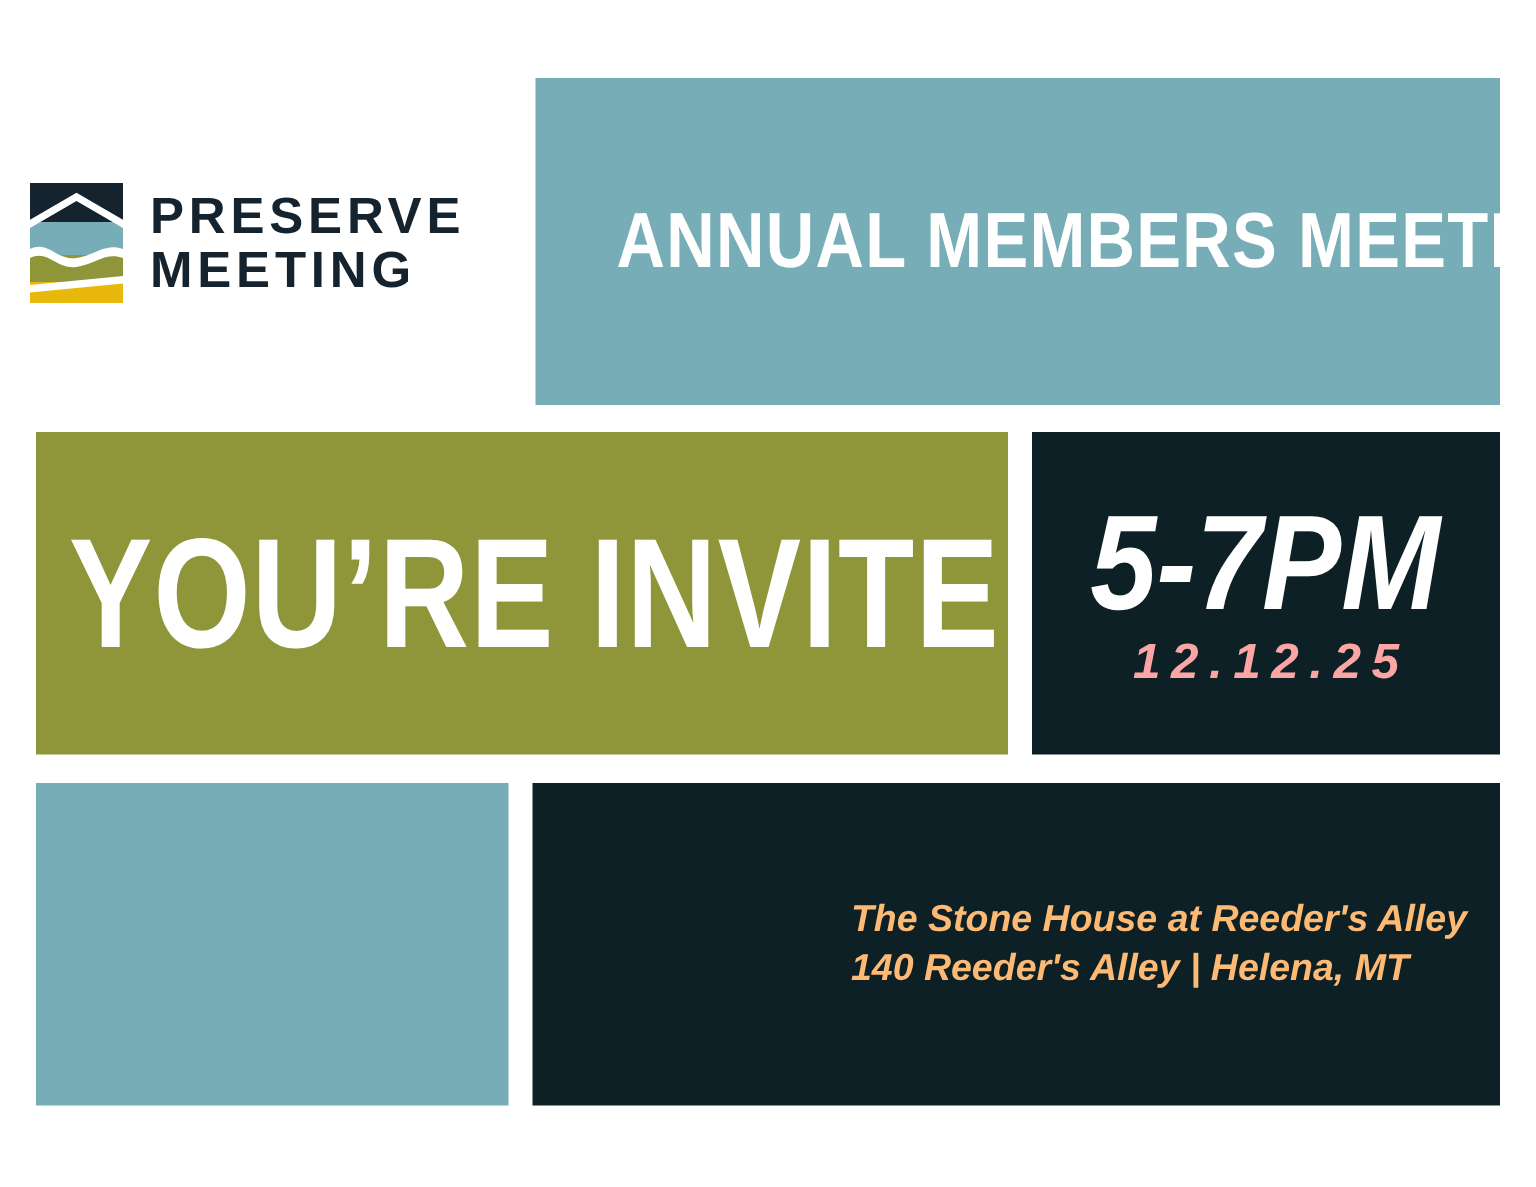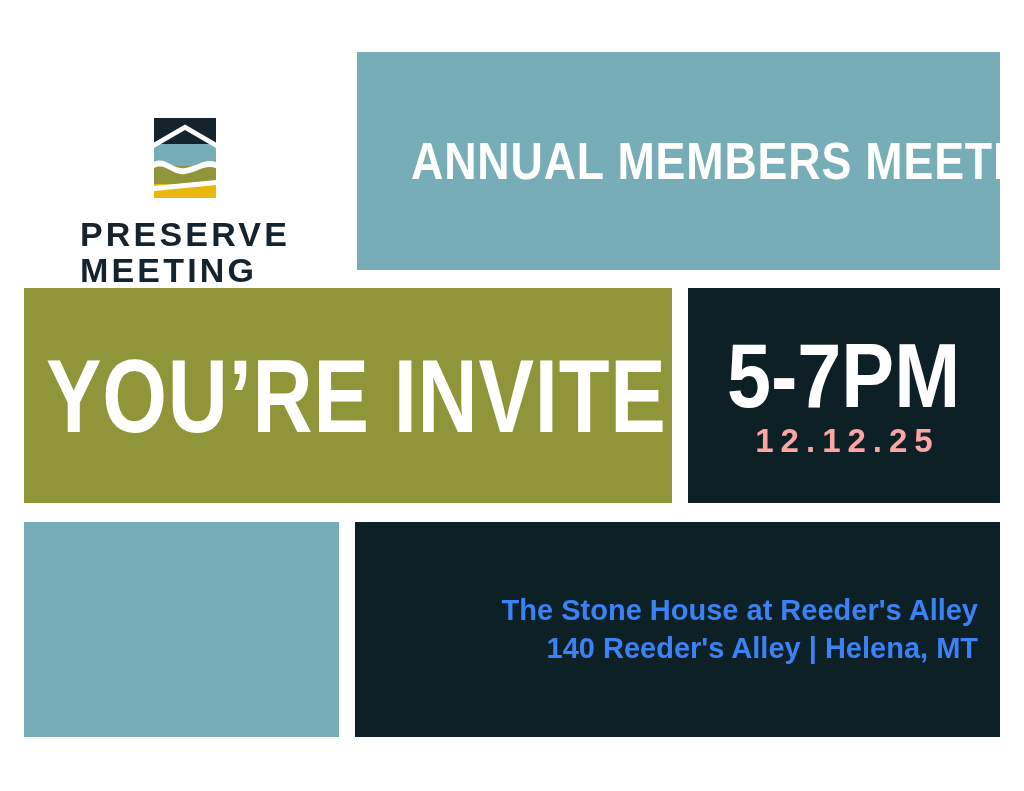--- a/index.html
+++ b/index.html
@@ -21,21 +21,21 @@
     overflow: hidden;
   }
 
   
   .block {
     position: absolute;
     box-sizing: border-box;
   }
   .block--teal  { background: #76adb6; }
   .block--olive { background: #8f9639; }
-  .block--navy  { background: #0c2026; }
+  .block--navy  { background: #0c2026; font-style: italic; }
 
   #header-banner {
     left: 357px;  top: 52px;
     width: 643px; height: 218px;
   }
   #invite-banner {
     left: 24px;  top: 288px;
     width: 648px; height: 215px;
   }
   #time-block {
@@ -54,21 +54,20 @@
   
   #logo {
     position: absolute;
     left: 20px;
     top: 118px;
     width: 330px;
     height: 88px;
     display: flex;
     align-items: center;
     gap: 18px;
-    flex-direction: column;
   }
   #logo-mark {
     width: 62px;
     height: 80px;
     flex: 0 0 auto;
     display: block;
   }
   #logo-wordmark {
     display: flex;
     flex-direction: column;
@@ -153,25 +152,24 @@
     padding-left: 7px;
     white-space: nowrap;
   }
 
   
   #venue-text {
     position: absolute;
     right: 22px;
     top: 50%;
     transform: translateY(-50%);
-    text-align: right;
-    color: #3b82f6;
-    font-family: "Liberation Sans", sans-serif;
-    font-weight: bold;
-    font-size: 29px;
+    color: #fdba74;
+    font-family: "Liberation Sans", sans-serif;
+    font-weight: bold;
+    font-size: 25px;
     line-height: 1.34;
     white-space: nowrap;
   }
 </style>
 </head>
 <body>
 
 <div id="flyer">
 
   <div id="logo">

